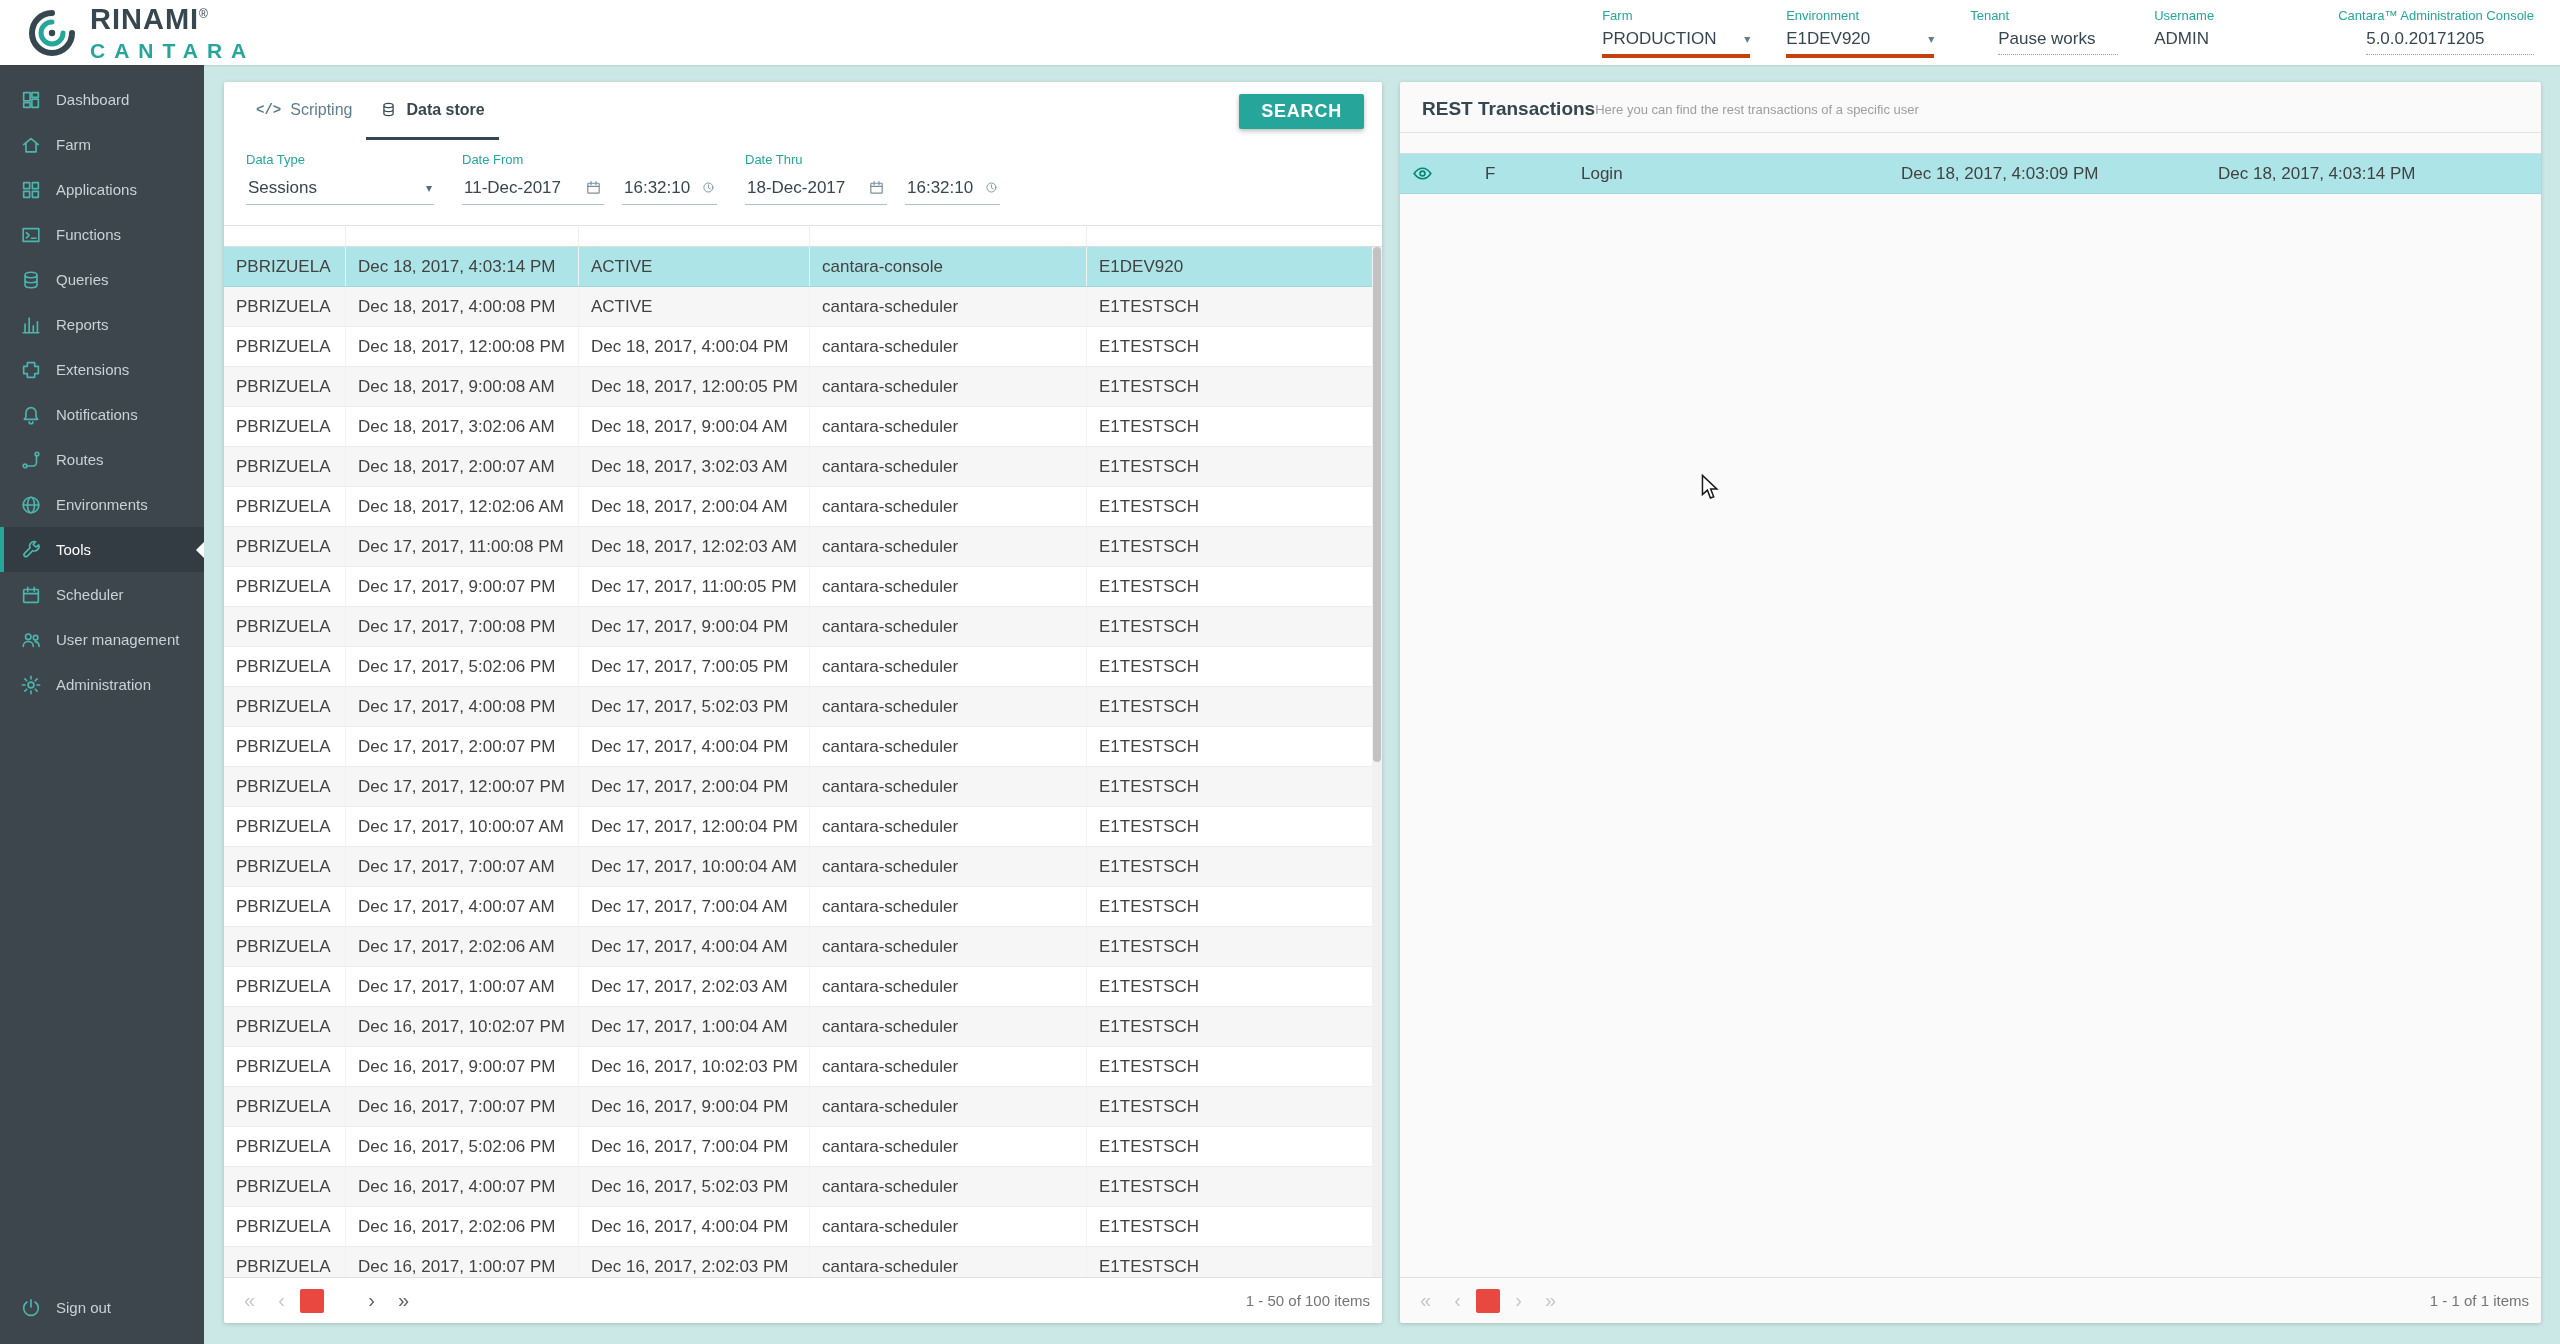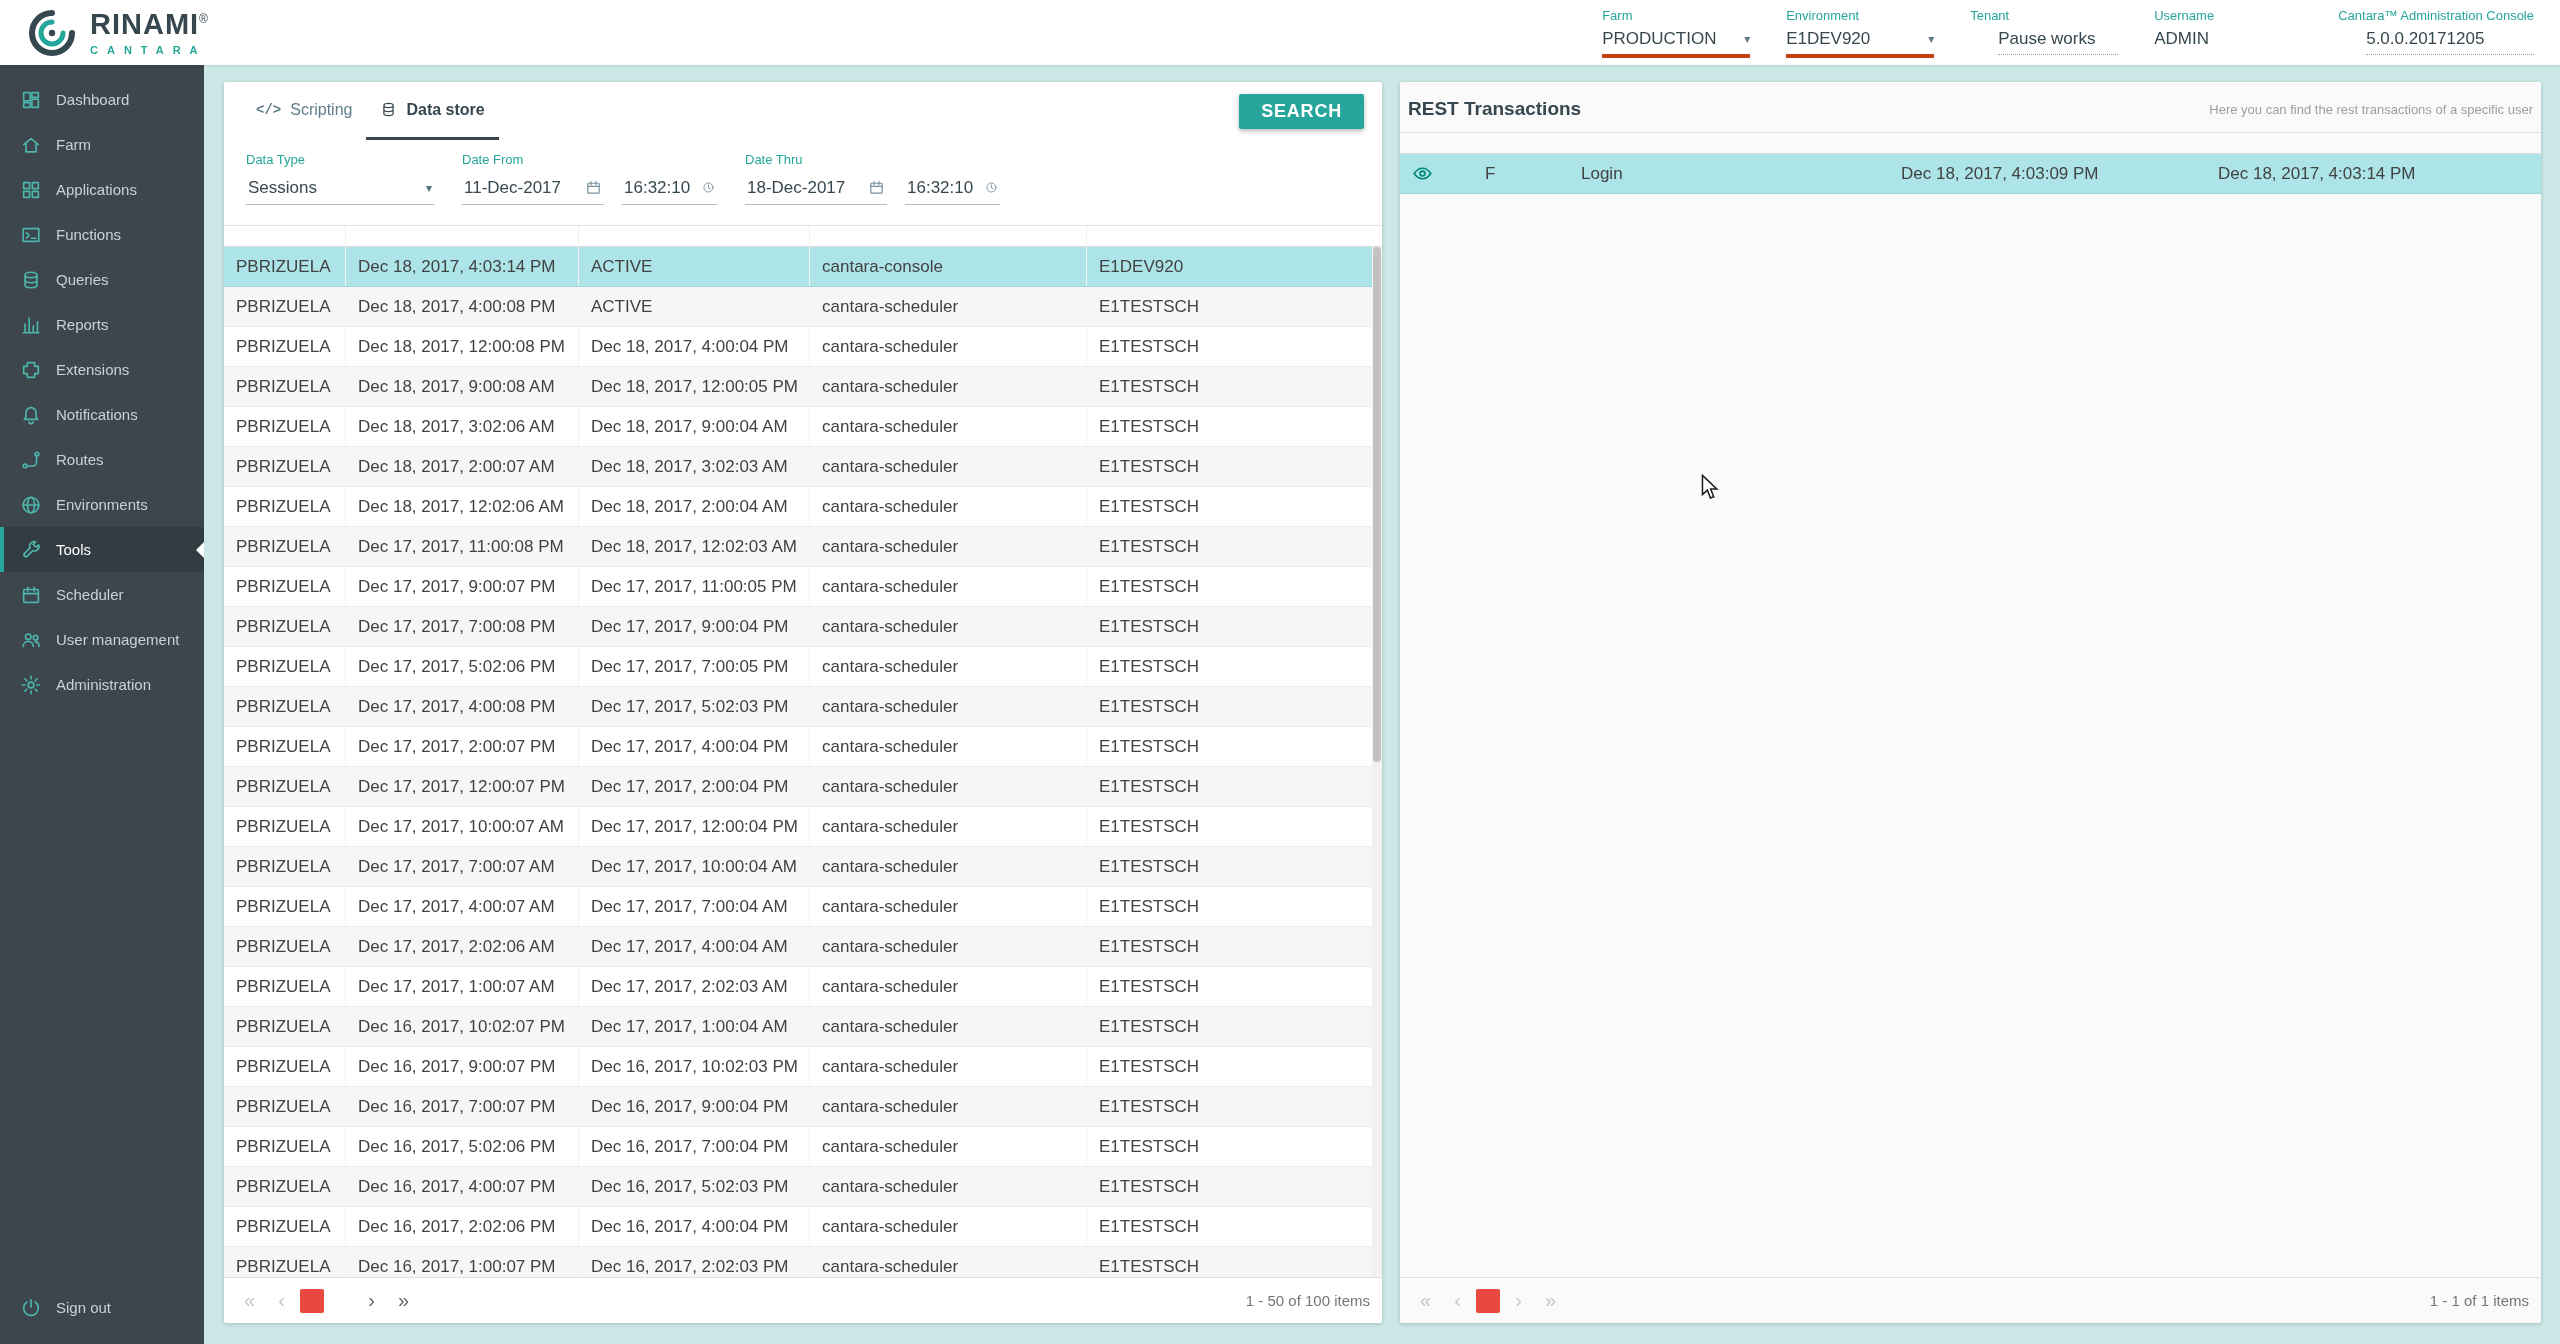--- a/index.html
+++ b/index.html
@@ -7,21 +7,21 @@
   body { background:#cbe8e6; font-family:"Liberation Sans", sans-serif; color:#424242; position:relative; }
 
   
   .topbar { position:absolute; top:0; left:0; width:2560px; height:65px; background:#fff;
             display:flex; align-items:center; padding:0 26px; box-shadow:0 1px 2px rgba(0,0,0,.10); z-index:5; }
   .logo { display:flex; align-items:center; gap:12px; }
   .logo svg { width:52px; height:52px; }
   .logo-text { display:flex; flex-direction:column; line-height:1; }
   .logo-name { font-size:29px; font-weight:800; color:#37474f; letter-spacing:1px; }
   .logo-name sup { font-size:12px; font-weight:400; }
-  .logo-sub { font-size:11px; font-weight:600; color:#26a69a; letter-spacing:9px; margin-top:6px; }
+  .logo-sub { font-size:21px; font-weight:600; color:#26a69a; letter-spacing:9px; margin-top:6px; }
   .hfields { margin-left:auto; display:flex; align-items:flex-start; }
   .hfield { display:flex; flex-direction:column; min-width:148px; margin-left:36px; }
   .hlabel { font-size:13px; color:#26a69a; margin-bottom:3px; }
   .hval { font-size:17px; color:#37474f; padding:3px 0 5px; display:flex; align-items:center; justify-content:space-between; border-bottom:1px solid transparent; min-height:28px; }
   .hcaret { display:none; font-size:12px; color:#607d8b; margin-left:14px; }
   .t-select .hval { border-bottom:4px solid #c2410c; }
   .t-select .hcaret { display:inline; }
   .t-dotted .hval { border-bottom:1px dotted #8fa4ab;margin-left:28px; }
 
   
@@ -82,21 +82,21 @@
   .pager { height:46px; border-top:1px solid #e0e0e0; display:flex; align-items:center; padding:0 12px; gap:5px; flex:0 0 auto; }
   .pbtn { width:27px; height:27px; display:flex; align-items:center; justify-content:center; font-size:20px; cursor:pointer; }
   .pbtn.disabled { color:#c6c6c6; cursor:default; }
   .pbtn.enabled { color:#616161; }
   .pnum { min-width:24px; height:24px; padding:0 4px; display:flex; align-items:center; justify-content:center;
           font-size:15px; color:#424242; border-radius:2px; cursor:pointer; }
   .pnum.active { background:#e8483f; color:#fff; font-weight:700; }
   .psummary { margin-left:auto; font-size:15px; color:#757575; }
 
   
-  .rest-head { display:flex; align-items:center; justify-content:space-between; padding:16px 8px 12px; flex:0 0 auto; }
+  .rest-head { display:flex; align-items:center; justify-content:flex-start; padding:16px 22px 12px; flex:0 0 auto; }
   .rest-title { font-size:19px; font-weight:700; color:#37474f; }
   .rest-sub { font-size:13px; color:#9e9e9e; }
   .rgrid-head, .rgrid-row { display:grid; grid-template-columns:73px 96px 320px 317px auto; }
   .rgrid-head { border-top:1px solid #e3e3e3; border-bottom:1px solid #dcdcdc; flex:0 0 auto; }
   .rgrid-head span { padding:10px 12px; font-size:17px; font-weight:700; color:#37474f; }
   .rgrid-row { height:40px; align-items:center; background:#ade4e8; border-bottom:1px solid #9ed8de; font-size:17px; color:#424242; cursor:pointer; }
   .rgrid-row > span { padding:0 12px; display:flex; align-items:center; height:100%; }
   .rgrid-row svg { width:21px; height:21px; stroke:#00897b; fill:none; stroke-width:1.9; }
   .rest-body { flex:1 1 auto; }
 

